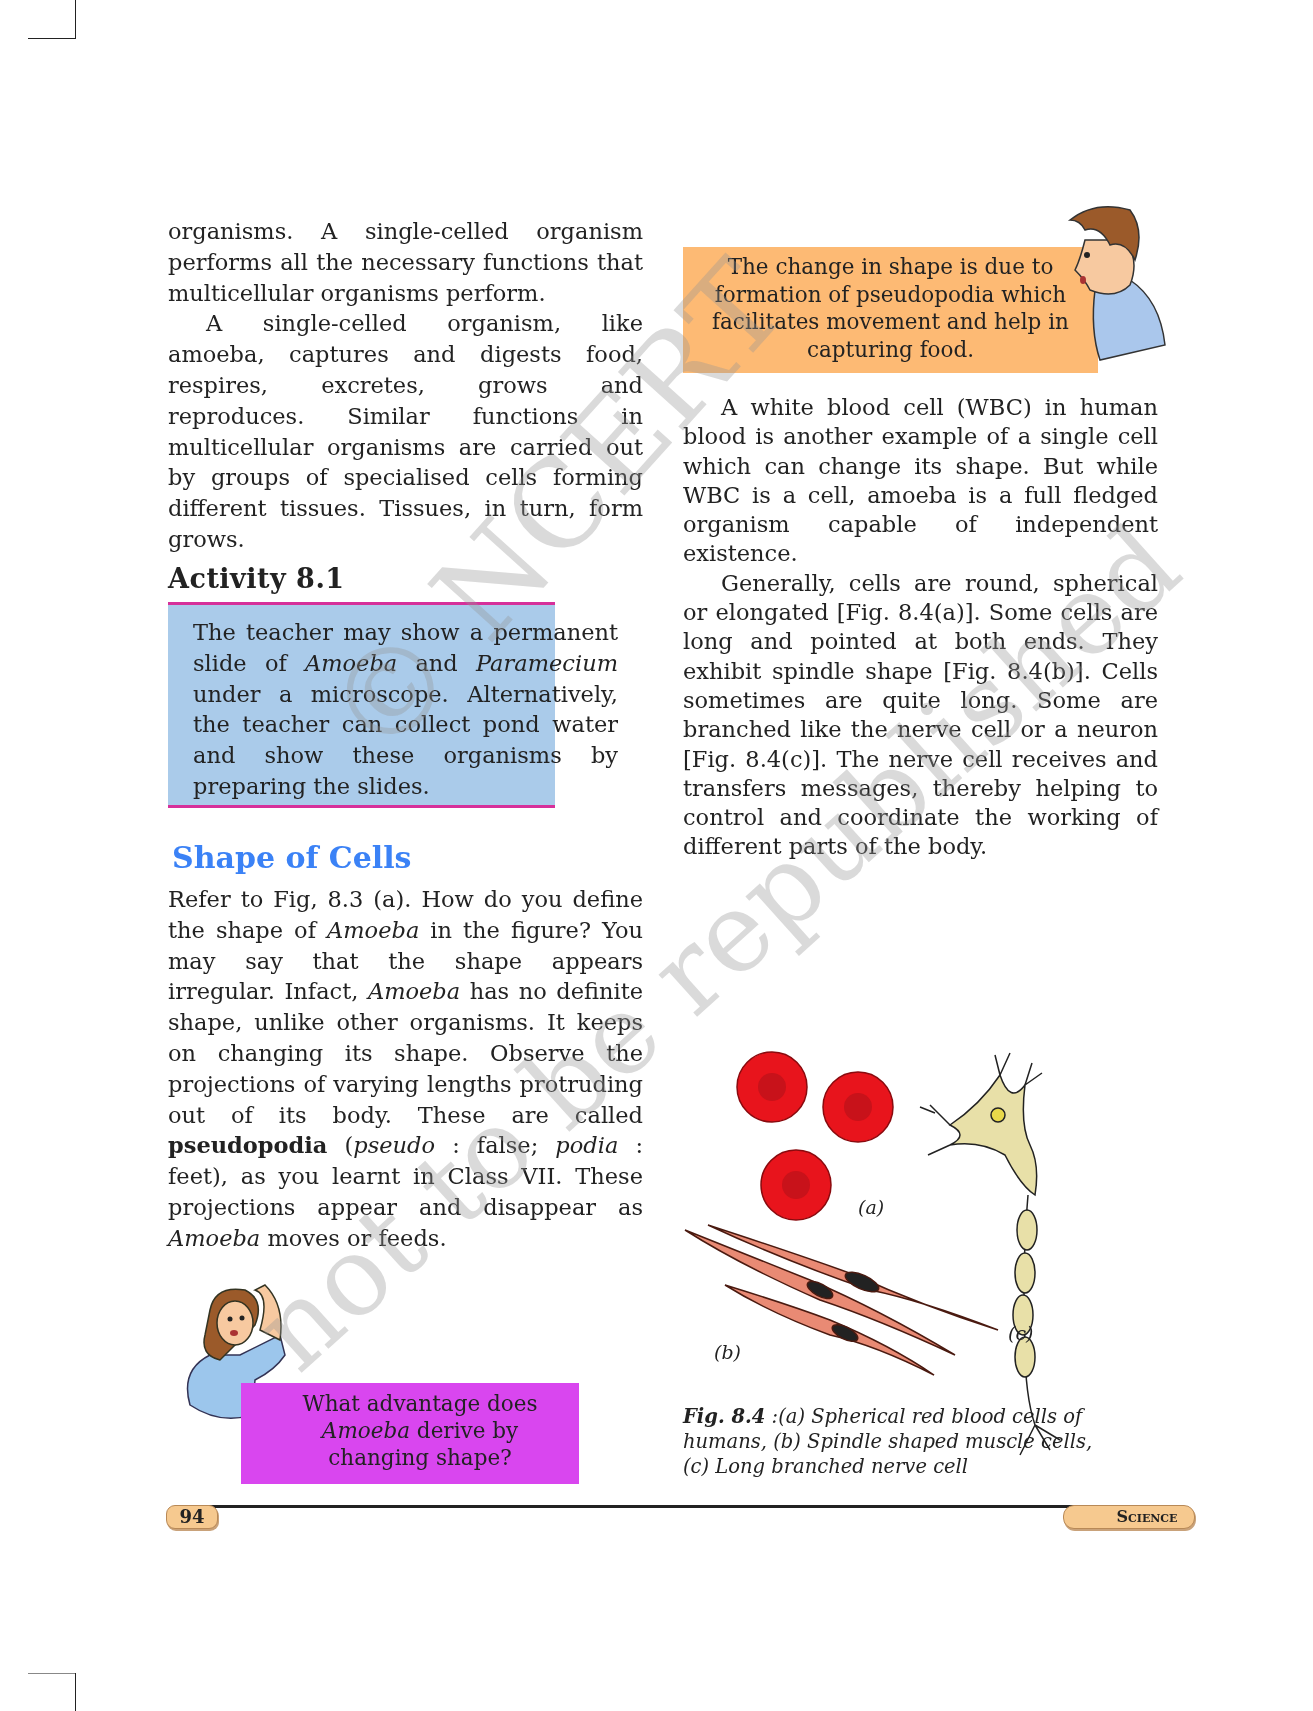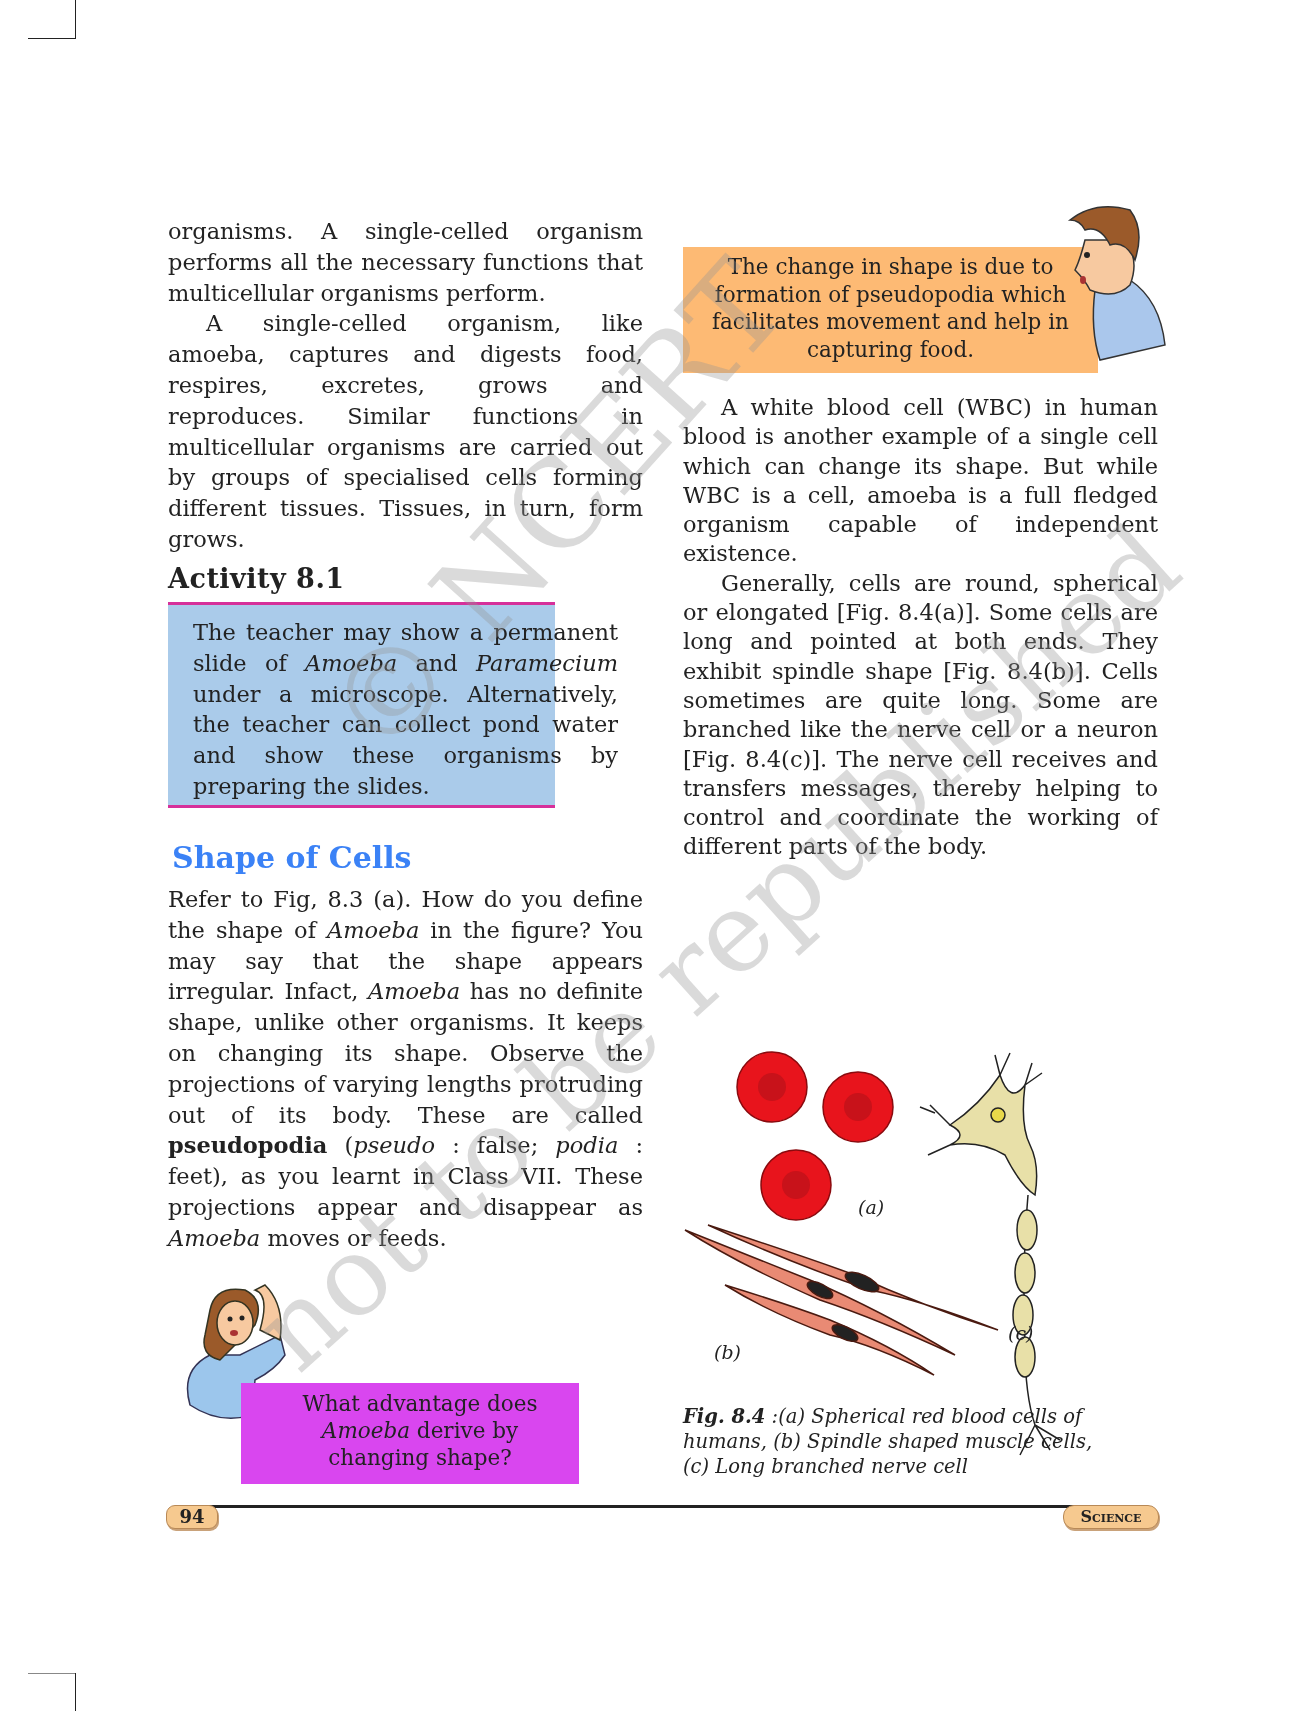--- a/index.html
+++ b/index.html
@@ -16,21 +16,21 @@
   .activity-box .txt { position:absolute; left:25px; top:12px; width:425px; font-size:22.5px; line-height:30.8px; text-align:justify; }
   .section-title { position:absolute; left:172px; top:840px; color:#3b82f6; font-weight:bold; font-size:30px; }
   .bubble1 { position:absolute; left:683px; top:247px; width:415px; height:126px; background:#fdba74; text-align:center; font-size:21.5px; line-height:27.5px; padding-top:6px; box-sizing:border-box; }
   .bubble2 { position:absolute; left:241px; top:1383px; width:338px; height:101px; background:#d946ef; text-align:center; font-size:21.5px; line-height:27px; padding-top:7px; padding-left:20px; box-sizing:border-box; }
   .caption { position:absolute; left:683px; top:1404px; width:420px; font-style:italic; font-size:19.5px; line-height:25px; }
   .caption b { font-style:italic; }
   .fig-label { position:absolute; font-style:italic; font-size:19px; }
   .footer-line { position:absolute; left:190px; top:1505px; width:910px; height:3px; background:#222; }
   .pill { position:absolute; top:1505px; height:22px; background:#f6c98f; border:1px solid #b88957; border-radius:11px; font-weight:bold; font-size:18px; line-height:22px; text-align:center; box-shadow:1px 2px 0 #c9a27a; font-family:"DejaVu Serif", serif; }
   .pill-page { left:166px; width:50px;border-radius:9px; }
-  .pill-subj { left:1063px; width:94px; font-variant:small-caps; font-size:16px; }
+  .pill-subj { left:1063px; width:94px; font-variant:small-caps; font-size:16px;padding-left:36px; }
   .watermark { position:absolute; color:rgba(150,150,150,0.35); font-family:"DejaVu Serif", serif; white-space:nowrap; pointer-events:none; }
   svg { position:absolute; overflow:visible; }
   i { font-style:italic; }
 </style>
 </head>
 <body>
 
 <div class="crop" style="left:28px;top:38px;width:48px;height:1px;"></div>
 <div class="crop" style="left:75px;top:0;width:1px;height:39px;"></div>
 <div class="crop" style="left:28px;top:1673px;width:48px;height:1px;background:#888;"></div>

